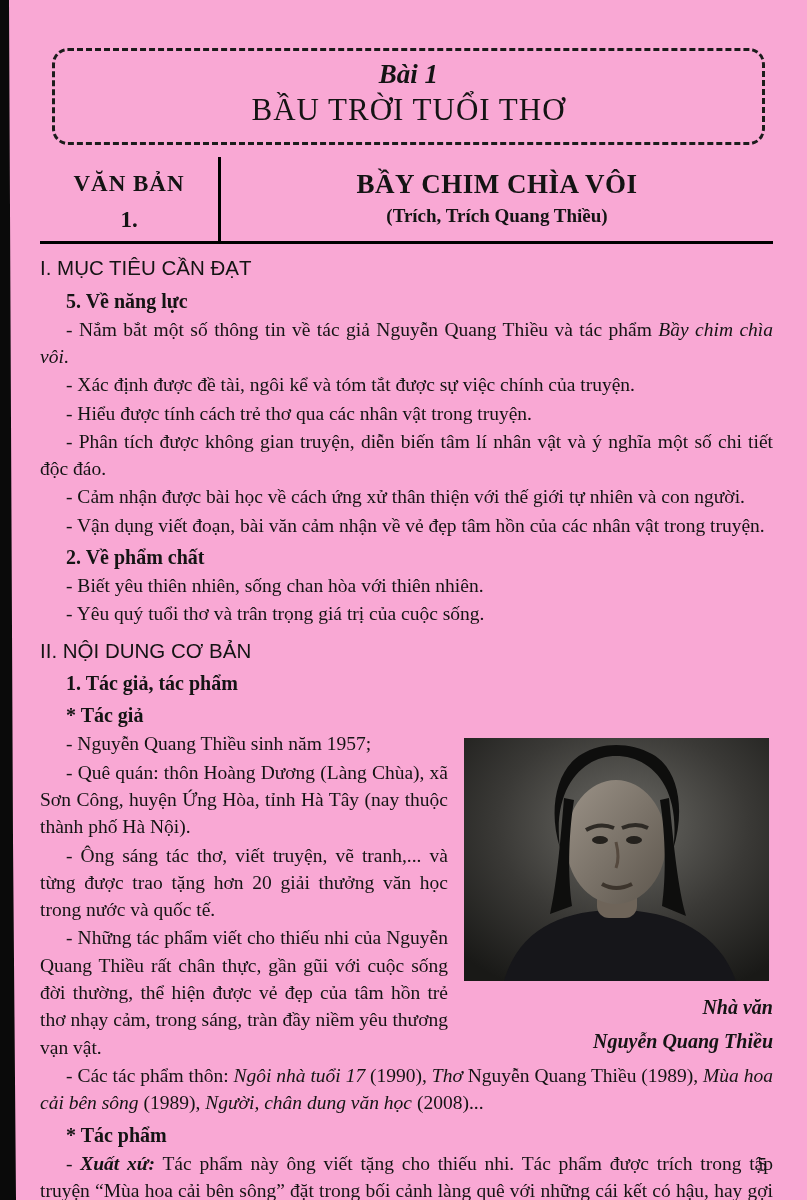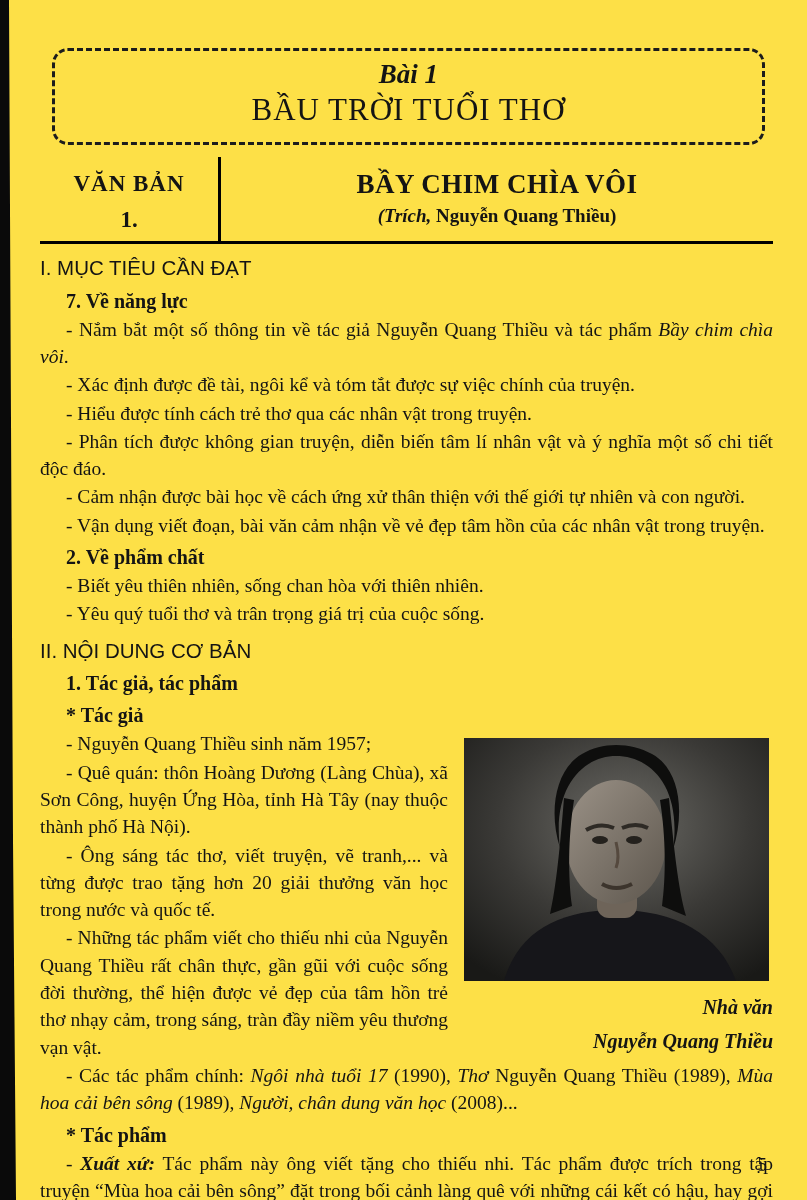--- a/index.html
+++ b/index.html
@@ -1,19 +1,19 @@
 <!DOCTYPE html>
 <html><head>
 <meta charset="utf-8">
 <style>
   * { margin:0; padding:0; box-sizing:border-box; }
   html,body { background:#e9e9e9; }
   .page {
     position:relative; width:807px; height:1200px; margin:0 auto;
-    background:#fde047; color:#141414; overflow:hidden;
+    background:#f9a8d4; color:#141414; overflow:hidden;
     font-family:"Liberation Serif","DejaVu Serif",serif;
   }
   .scan-edge {
     position:absolute; left:0; top:0; bottom:0; width:16px; background:#0a0a0a;
     clip-path:polygon(0 0, 9px 0, 11px 35%, 13px 70%, 16px 100%, 0 100%);
   }
   .content { position:absolute; left:16px; top:0; right:0; padding:48px 34px 0 24px; }
 
   
   .lesson-box {
@@ -24,21 +24,21 @@
   .lesson-title { font-size:31px; letter-spacing:1px; margin-top:2px; }
 
   
   .doc-header { display:flex; border-bottom:3px solid #000; margin-top:12px; }
   .doc-header-left { width:178px; text-align:center; padding:14px 0 8px; }
   .van-ban { font-size:23px; font-weight:bold; letter-spacing:1px; }
   .van-ban-num { font-size:23px; font-weight:bold; margin-top:10px; }
   .doc-header-right { flex:1; border-left:3px solid #000; text-align:center; padding:12px 6px 8px; }
   .doc-title { font-size:27px; font-weight:bold; letter-spacing:0.5px; }
   .doc-subtitle { font-size:19px; font-weight:bold; margin-top:5px; }
-  .doc-subtitle .it { font-style:italic; }
+  .doc-subtitle .it { }
 
   
   .body { margin-top:10px; font-size:19.5px; line-height:1.4; text-align:justify; }
   .sec-head {
     font-family:"Liberation Sans","DejaVu Sans",sans-serif;
     font-size:20.5px; font-weight:normal; margin:9px 0 3px;
   }
   .sub-head { font-weight:bold; margin:4px 0 1px; text-indent:26px; font-size:20px; }
   .para { margin:1px 0; text-indent:26px; }
   .para i { font-style:italic; }
@@ -67,28 +67,28 @@
       <div class="lesson-title">BẦU TRỜI TUỔI THƠ</div>
     </div>
 
     <div class="doc-header">
       <div class="doc-header-left">
         <div class="van-ban">VĂN BẢN</div>
         <div class="van-ban-num">1.</div>
       </div>
       <div class="doc-header-right">
         <div class="doc-title">BẦY CHIM CHÌA VÔI</div>
-        <div class="doc-subtitle"><span class="it">(Trích,</span><span> Nguyễn Quang Thiều)</span></div>
+        <div class="doc-subtitle"><span class="it">(Trích,</span><span> Trích Quang Thiều)</span></div>
       </div>
     </div>
 
     <div class="body">
 
       <div class="sec-head">I. MỤC TIÊU CẦN ĐẠT</div>
-      <div class="sub-head">7. Về năng lực</div>
+      <div class="sub-head">5. Về năng lực</div>
 
       <p class="para"><span>- Nắm bắt một số thông tin về tác giả Nguyễn Quang Thiều và tác phẩm </span><i>Bầy chim chìa vôi</i><span>.</span></p>
       <p class="para">- Xác định được đề tài, ngôi kể và tóm tắt được sự việc chính của truyện.</p>
       <p class="para">- Hiểu được tính cách trẻ thơ qua các nhân vật trong truyện.</p>
       <p class="para">- Phân tích được không gian truyện, diễn biến tâm lí nhân vật và ý nghĩa một số chi tiết độc đáo.</p>
       <p class="para">- Cảm nhận được bài học về cách ứng xử thân thiện với thế giới tự nhiên và con người.</p>
       <p class="para">- Vận dụng viết đoạn, bài văn cảm nhận về vẻ đẹp tâm hồn của các nhân vật trong truyện.</p>
 
       <div class="sub-head">2. Về phẩm chất</div>
       <p class="para">- Biết yêu thiên nhiên, sống chan hòa với thiên nhiên.</p>
@@ -137,21 +137,21 @@
             <div class="cap2">Nguyễn Quang Thiều</div>
           </figcaption>
         </figure>
 
         <p class="para">- Nguyễn Quang Thiều sinh năm 1957;</p>
         <p class="para">- Quê quán: thôn Hoàng Dương (Làng Chùa), xã Sơn Công, huyện Ứng Hòa, tỉnh Hà Tây (nay thuộc thành phố Hà Nội).</p>
         <p class="para">- Ông sáng tác thơ, viết truyện, vẽ tranh,... và từng được trao tặng hơn 20 giải thưởng văn học trong nước và quốc tế.</p>
         <p class="para">- Những tác phẩm viết cho thiếu nhi của Nguyễn Quang Thiều rất chân thực, gần gũi với cuộc sống đời thường, thể hiện được vẻ đẹp của tâm hồn trẻ thơ nhạy cảm, trong sáng, tràn đầy niềm yêu thương vạn vật.</p>
       </div>
 
-      <p class="para works"><span>- Các tác phẩm chính: </span><i>Ngôi nhà tuổi 17</i><span> (1990), </span><i>Thơ</i><span> Nguyễn Quang Thiều (1989), </span><i>Mùa hoa cải bên sông</i><span> (1989), </span><i>Người, chân dung văn học</i><span> (2008)...</span></p>
+      <p class="para works"><span>- Các tác phẩm thôn: </span><i>Ngôi nhà tuổi 17</i><span> (1990), </span><i>Thơ</i><span> Nguyễn Quang Thiều (1989), </span><i>Mùa hoa cải bên sông</i><span> (1989), </span><i>Người, chân dung văn học</i><span> (2008)...</span></p>
 
       <div class="sub-head">* Tác phẩm</div>
 
       <p class="para"><span>- </span><i style="font-weight:bold">Xuất xứ:</i><span> Tác phẩm này ông viết tặng cho thiếu nhi. Tác phẩm được trích trong tập truyện “Mùa hoa cải bên sông” đặt trong bối cảnh làng quê với những cái kết có hậu, hay gợi mở: hạnh phúc sẽ đến với những ai phấn đấu vượt qua nỗi đau và sự mất mát.</span></p>
 
     </div>
   </div>
 
   <div class="page-num">5</div>
 </div>

